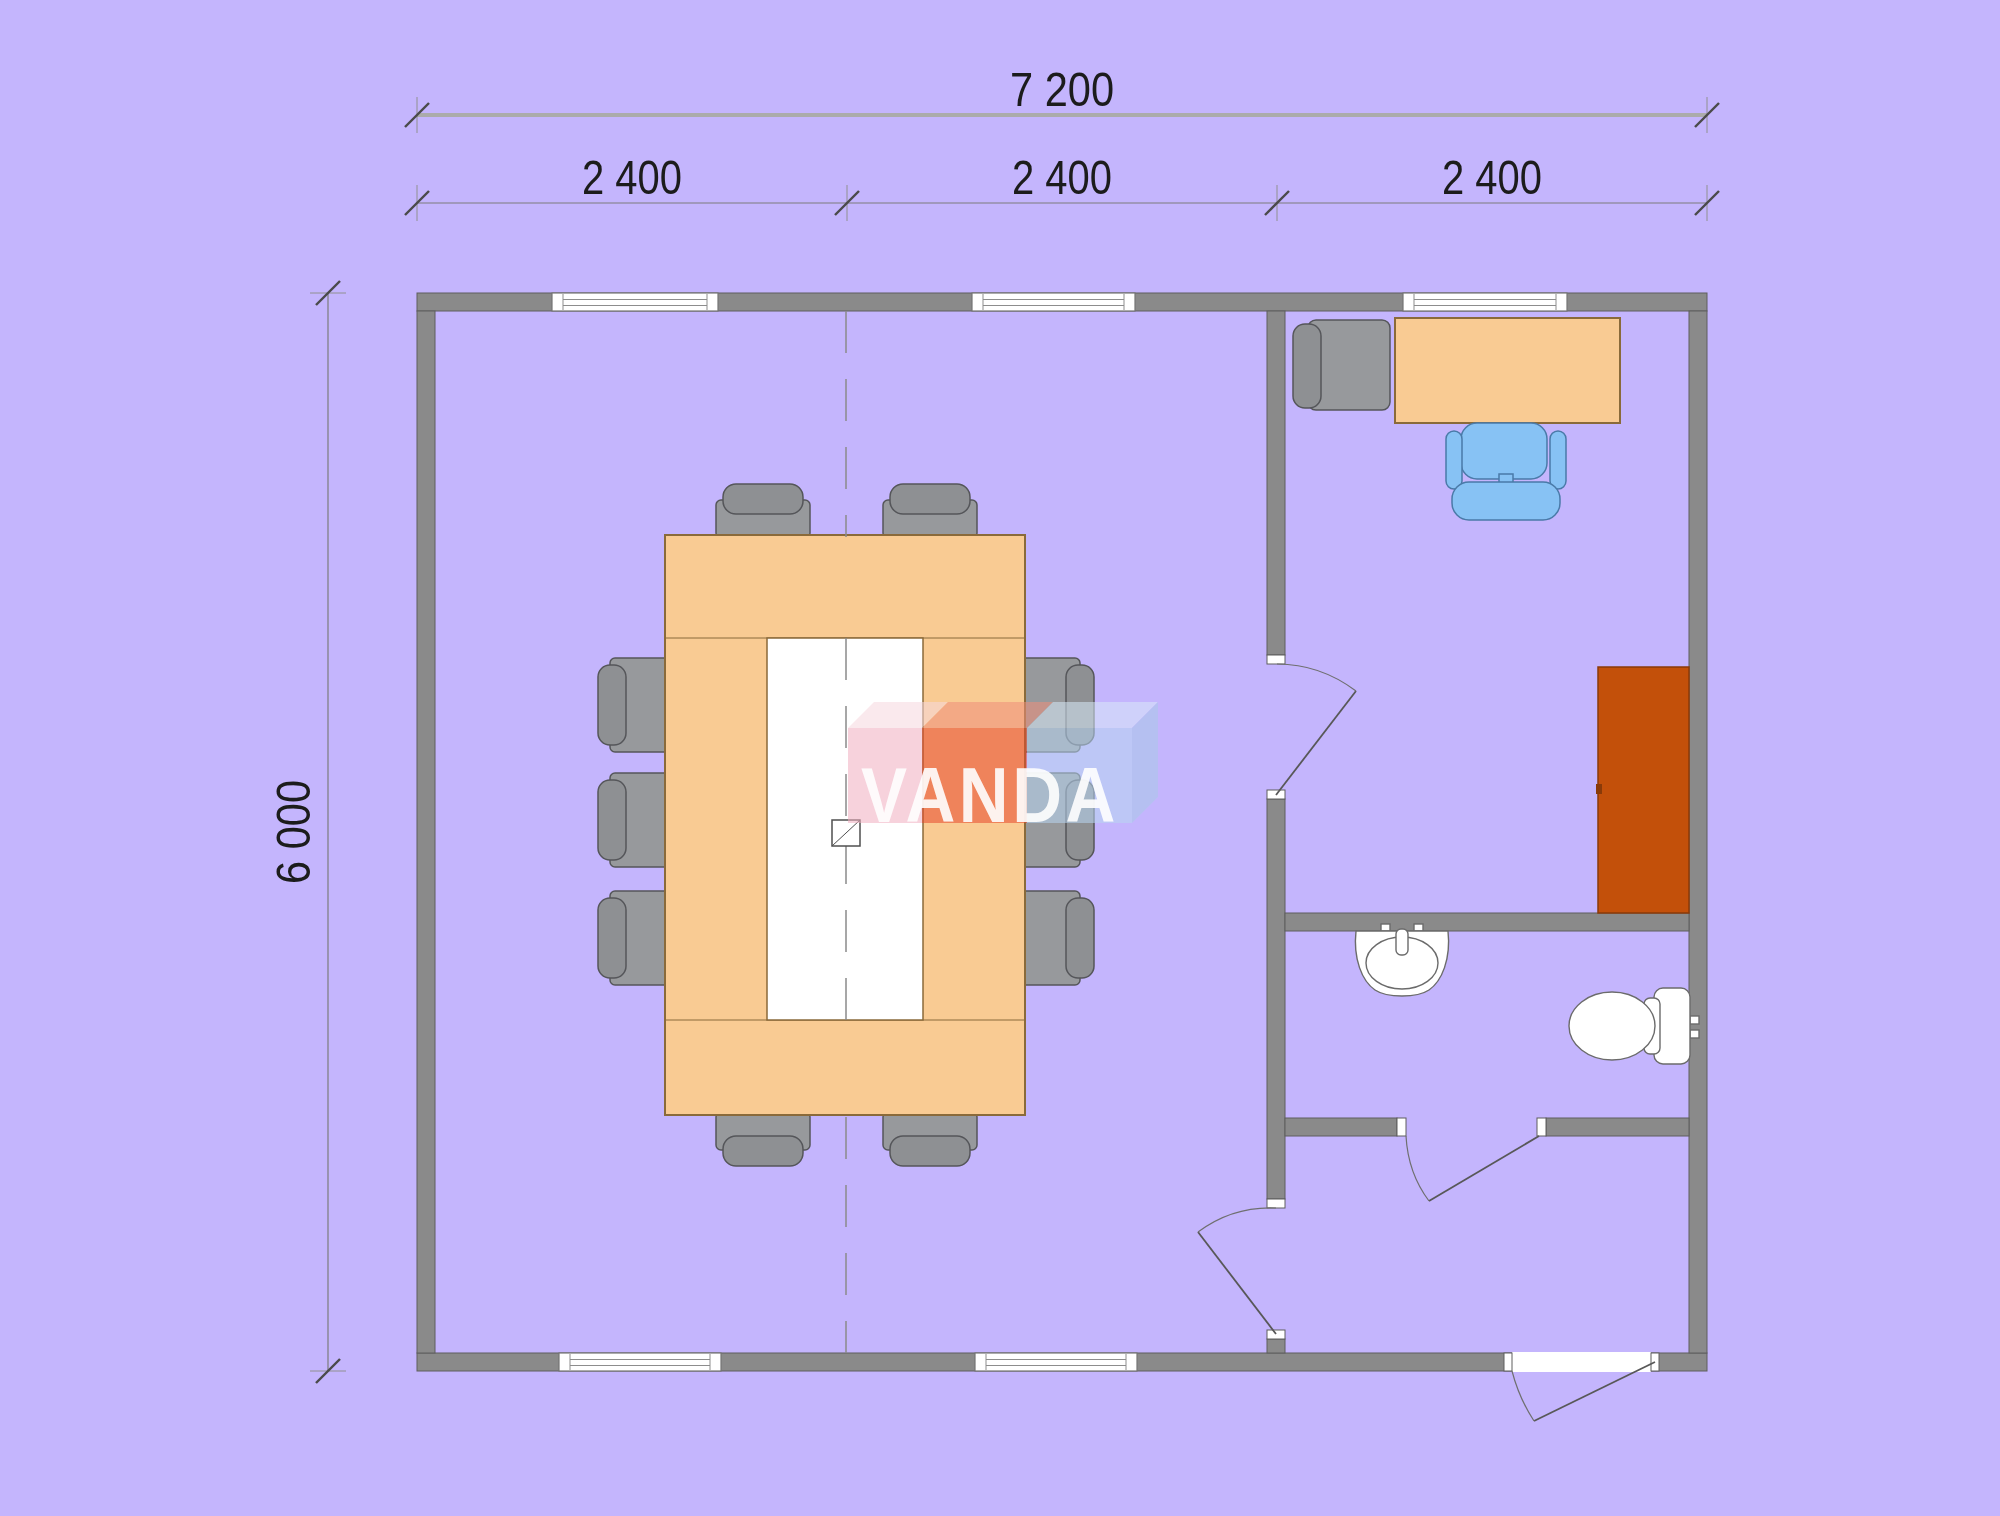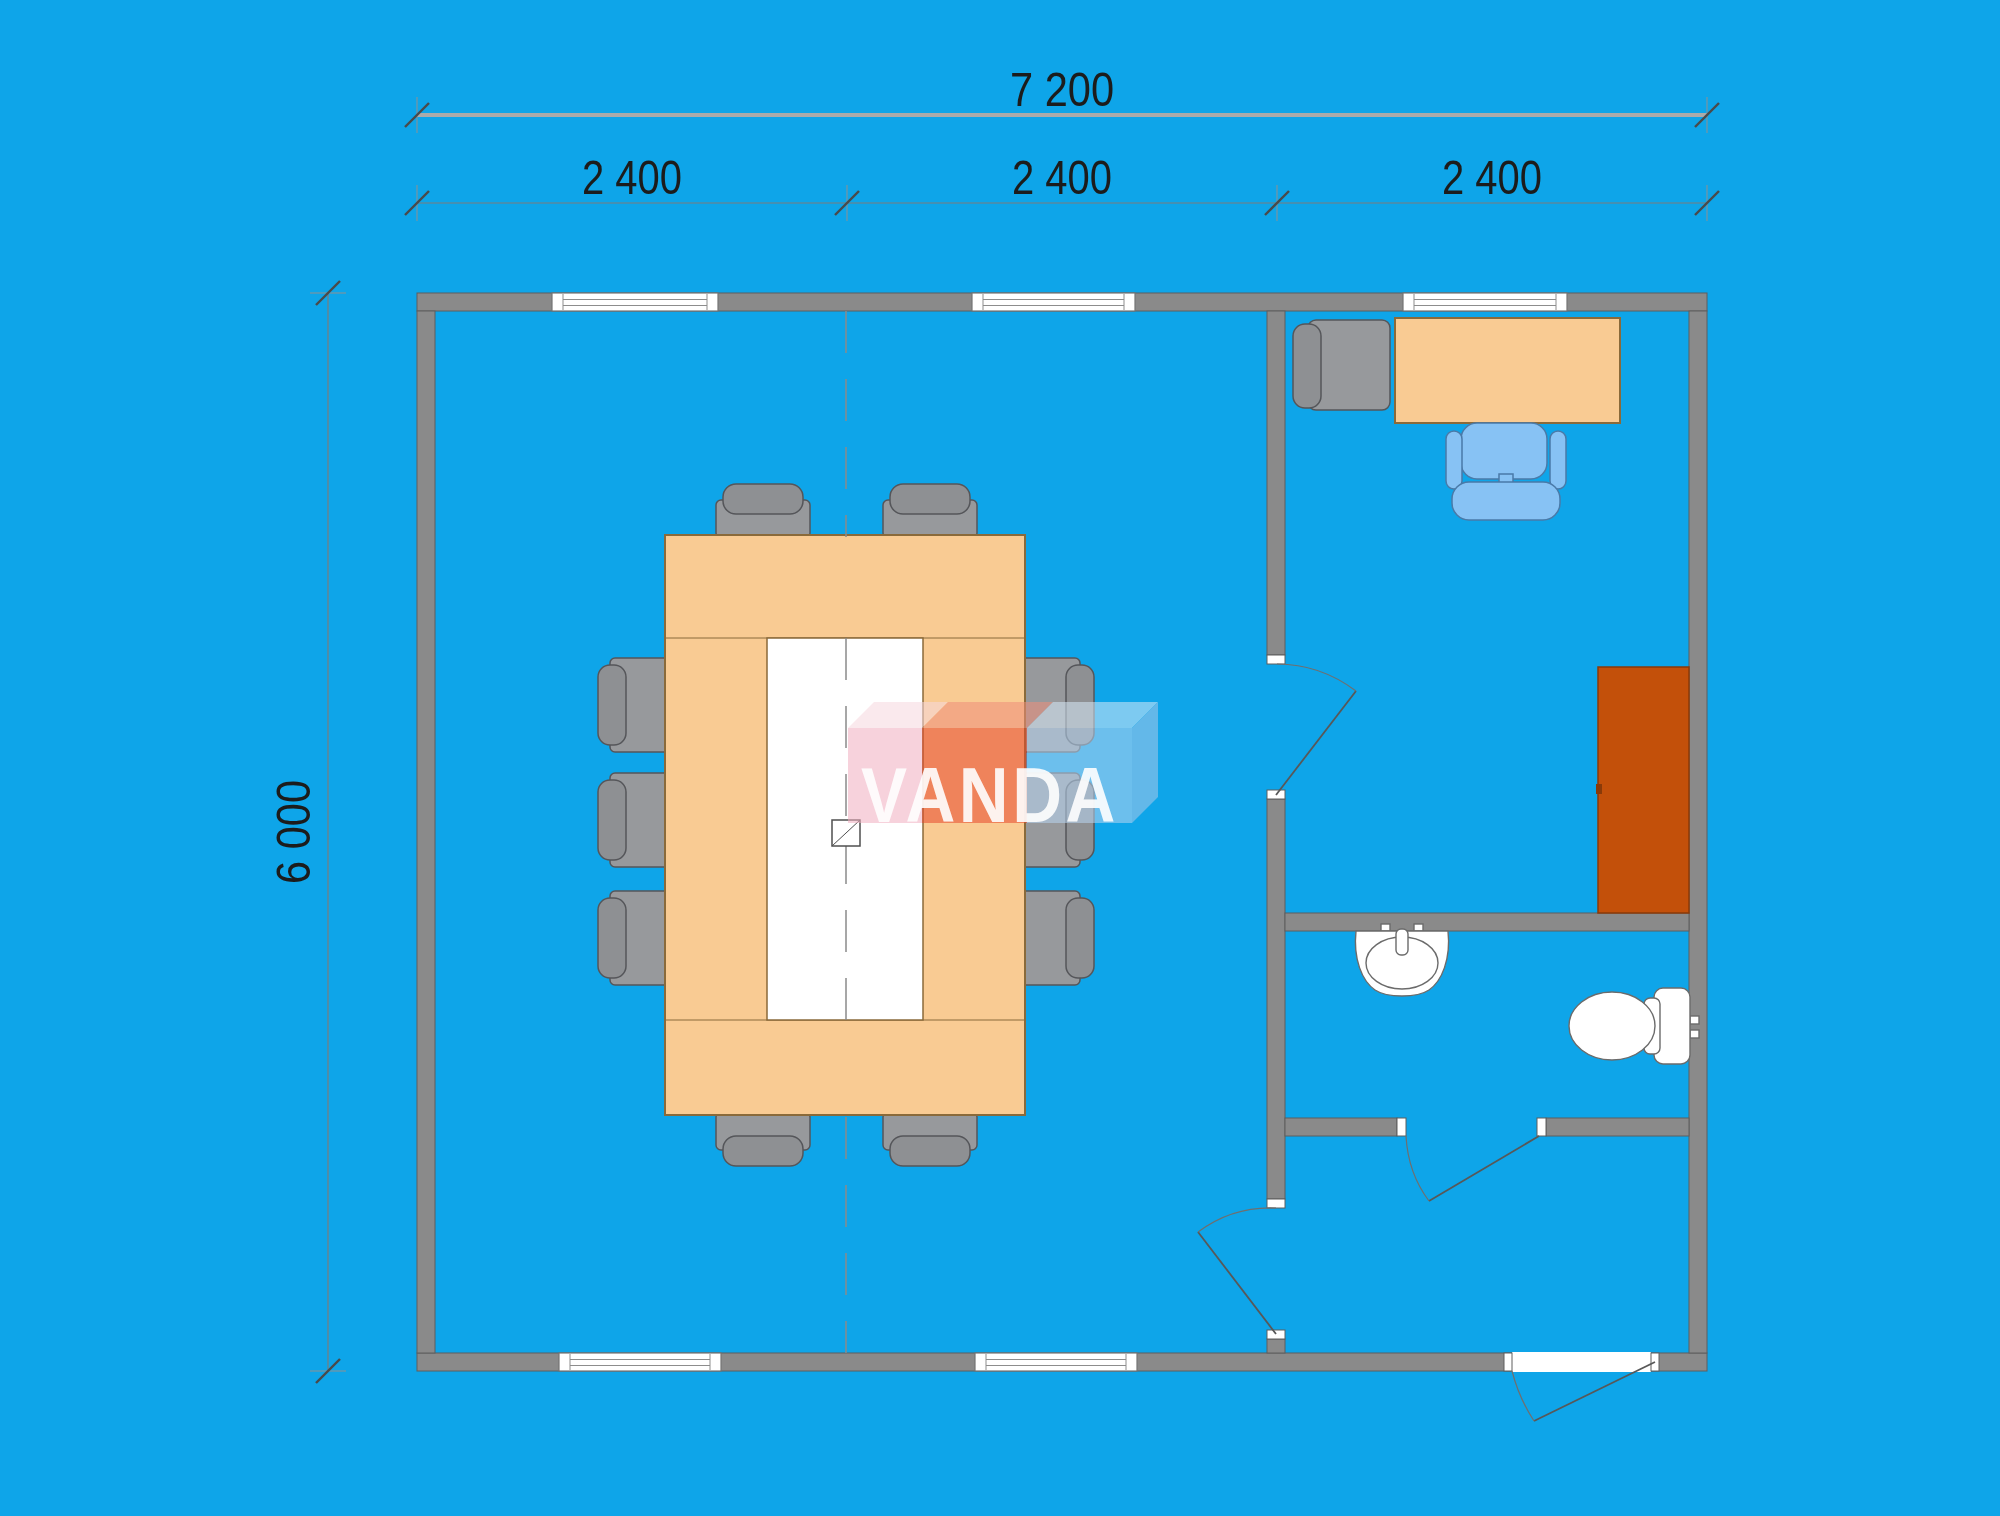--- a/index.html
+++ b/index.html
@@ -1,16 +1,16 @@
 <!DOCTYPE html>
 <html style="--background: #ffffff; --wall: #8a8a8a; --wall-line: #5e5e5e; --table: #F9CB93; --table-line: #8a6a3a; --chair: #97999c; --chair-back: #8e9093; --chair-line: #55565a; --office-chair: #87C2F4; --office-chair-line: #4a7aa8; --wardrobe: #C3500A; --wardrobe-line: #8a3a08; --logo-pink: #F2AFC0; --logo-pink-top: #F7D8DF; --logo-red: #E84A2E; --logo-red-top: #EF8F7B; --logo-blue: #B9D6F2; --logo-blue-top: #D8E9F8; --logo-side: #A9C9E9; --logo-text: #FFFFFF;"><head>
 <meta charset="utf-8">
 <style>
   html,body{margin:0;padding:0;background:#fff;}
-  .page{position:relative;width:2000px;height:1516px;background:#0ea5e9;overflow:hidden;
+  .page{position:relative;width:2000px;height:1516px;background:#c4b5fd;overflow:hidden;
         font-family:"Liberation Sans", sans-serif;}
   svg{position:absolute;left:0;top:0;}
 
   .wall{fill:var(--wall);stroke:var(--wall-line);stroke-width:1;}
   .jamb{fill:#ffffff;stroke:var(--wall-line);stroke-width:1;}
   .opening{fill:#ffffff;stroke:none;}
   .win{fill:#ffffff;stroke:#757575;stroke-width:1.2;}
   .winline{stroke:#8d8d8d;stroke-width:1;fill:none;}
 
   .dimline{stroke:#ababab;stroke-width:4;}

